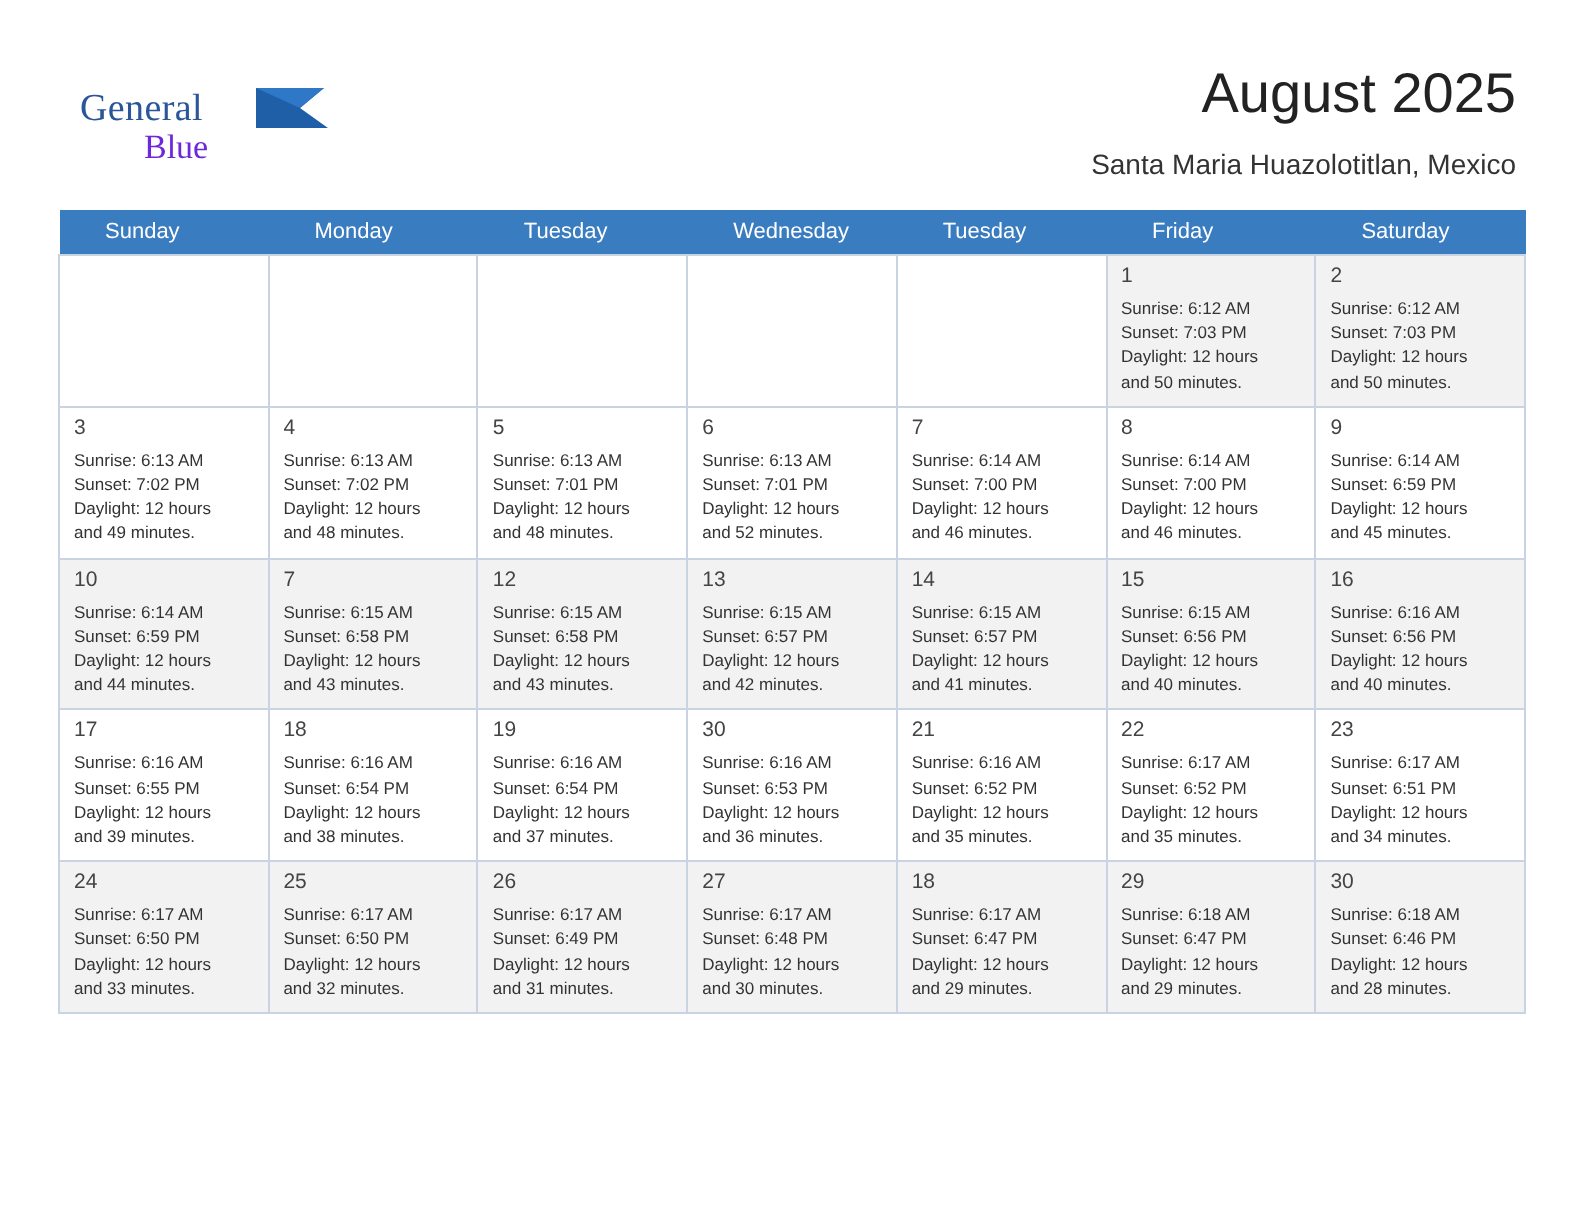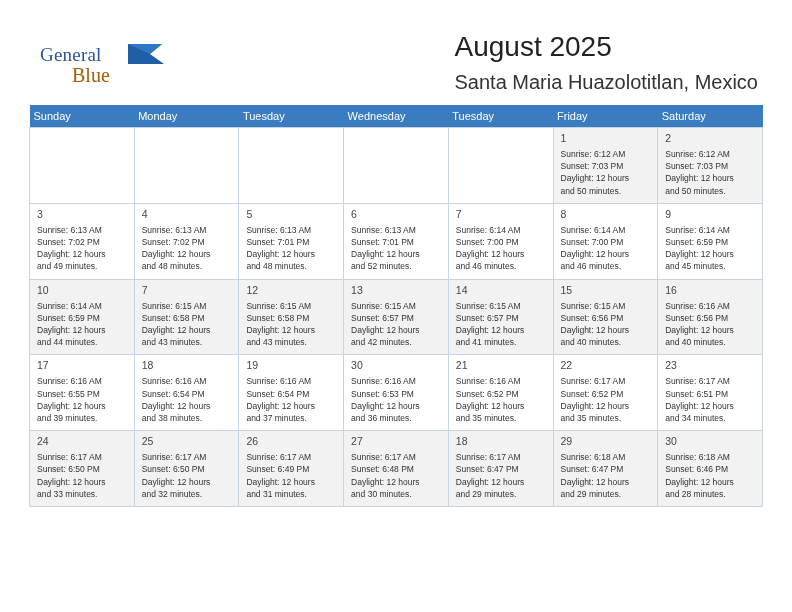--- a/index.html
+++ b/index.html
@@ -27,61 +27,62 @@
   }
   .logo-general {
     font-size: 19px;
     color: #2a5599;
     letter-spacing: 0.2px;
     font-family: "Liberation Serif", serif;
     position: absolute;
     left: 0; top: 8px;
   }
   .logo-blue {
-    font-size: 20px;
-    color: #a16207;
+    font-size: 17px;
+    color: #6d28d9;
     font-family: "Liberation Serif", serif;
     position: absolute;
     left: 32px; top: 28px;
   }
   .logo-flag {
     position: absolute;
     left: 88px; top: 6px;
     width: 38px; height: 24px;
   }
   .title-block {
     position: absolute;
     right: 4px; top: 4px;
+    text-align: right;
   }
   .month-title {
     font-size: 28px;
     color: #222222;
     font-weight: normal;
     line-height: 34px;
   }
   .location {
-    font-size: 20px;
+    font-size: 14px;
     color: #333333;
     margin-top: 9px;
     line-height: 18px;
   }
   table.cal {
     position: absolute;
     left: 29px; top: 105px;
     width: 734px;
     border-collapse: collapse;
     table-layout: fixed;
   }
   table.cal th {
     background: #3a7cc0;
     color: #ffffff;
     font-size: 11px;
     font-weight: normal;
     text-align: left;
-    padding: 5px 0 5px 4px;
+    padding: 5px 0 5px 23px;
     height: 21px;
     border: none;
   }
   table.cal td {
     vertical-align: top;
     border: 1px solid #c8d4e2;
     padding: 4px 6px 6px 7px;
     height: 73px;
     font-size: 8.5px;
     color: #333333;

